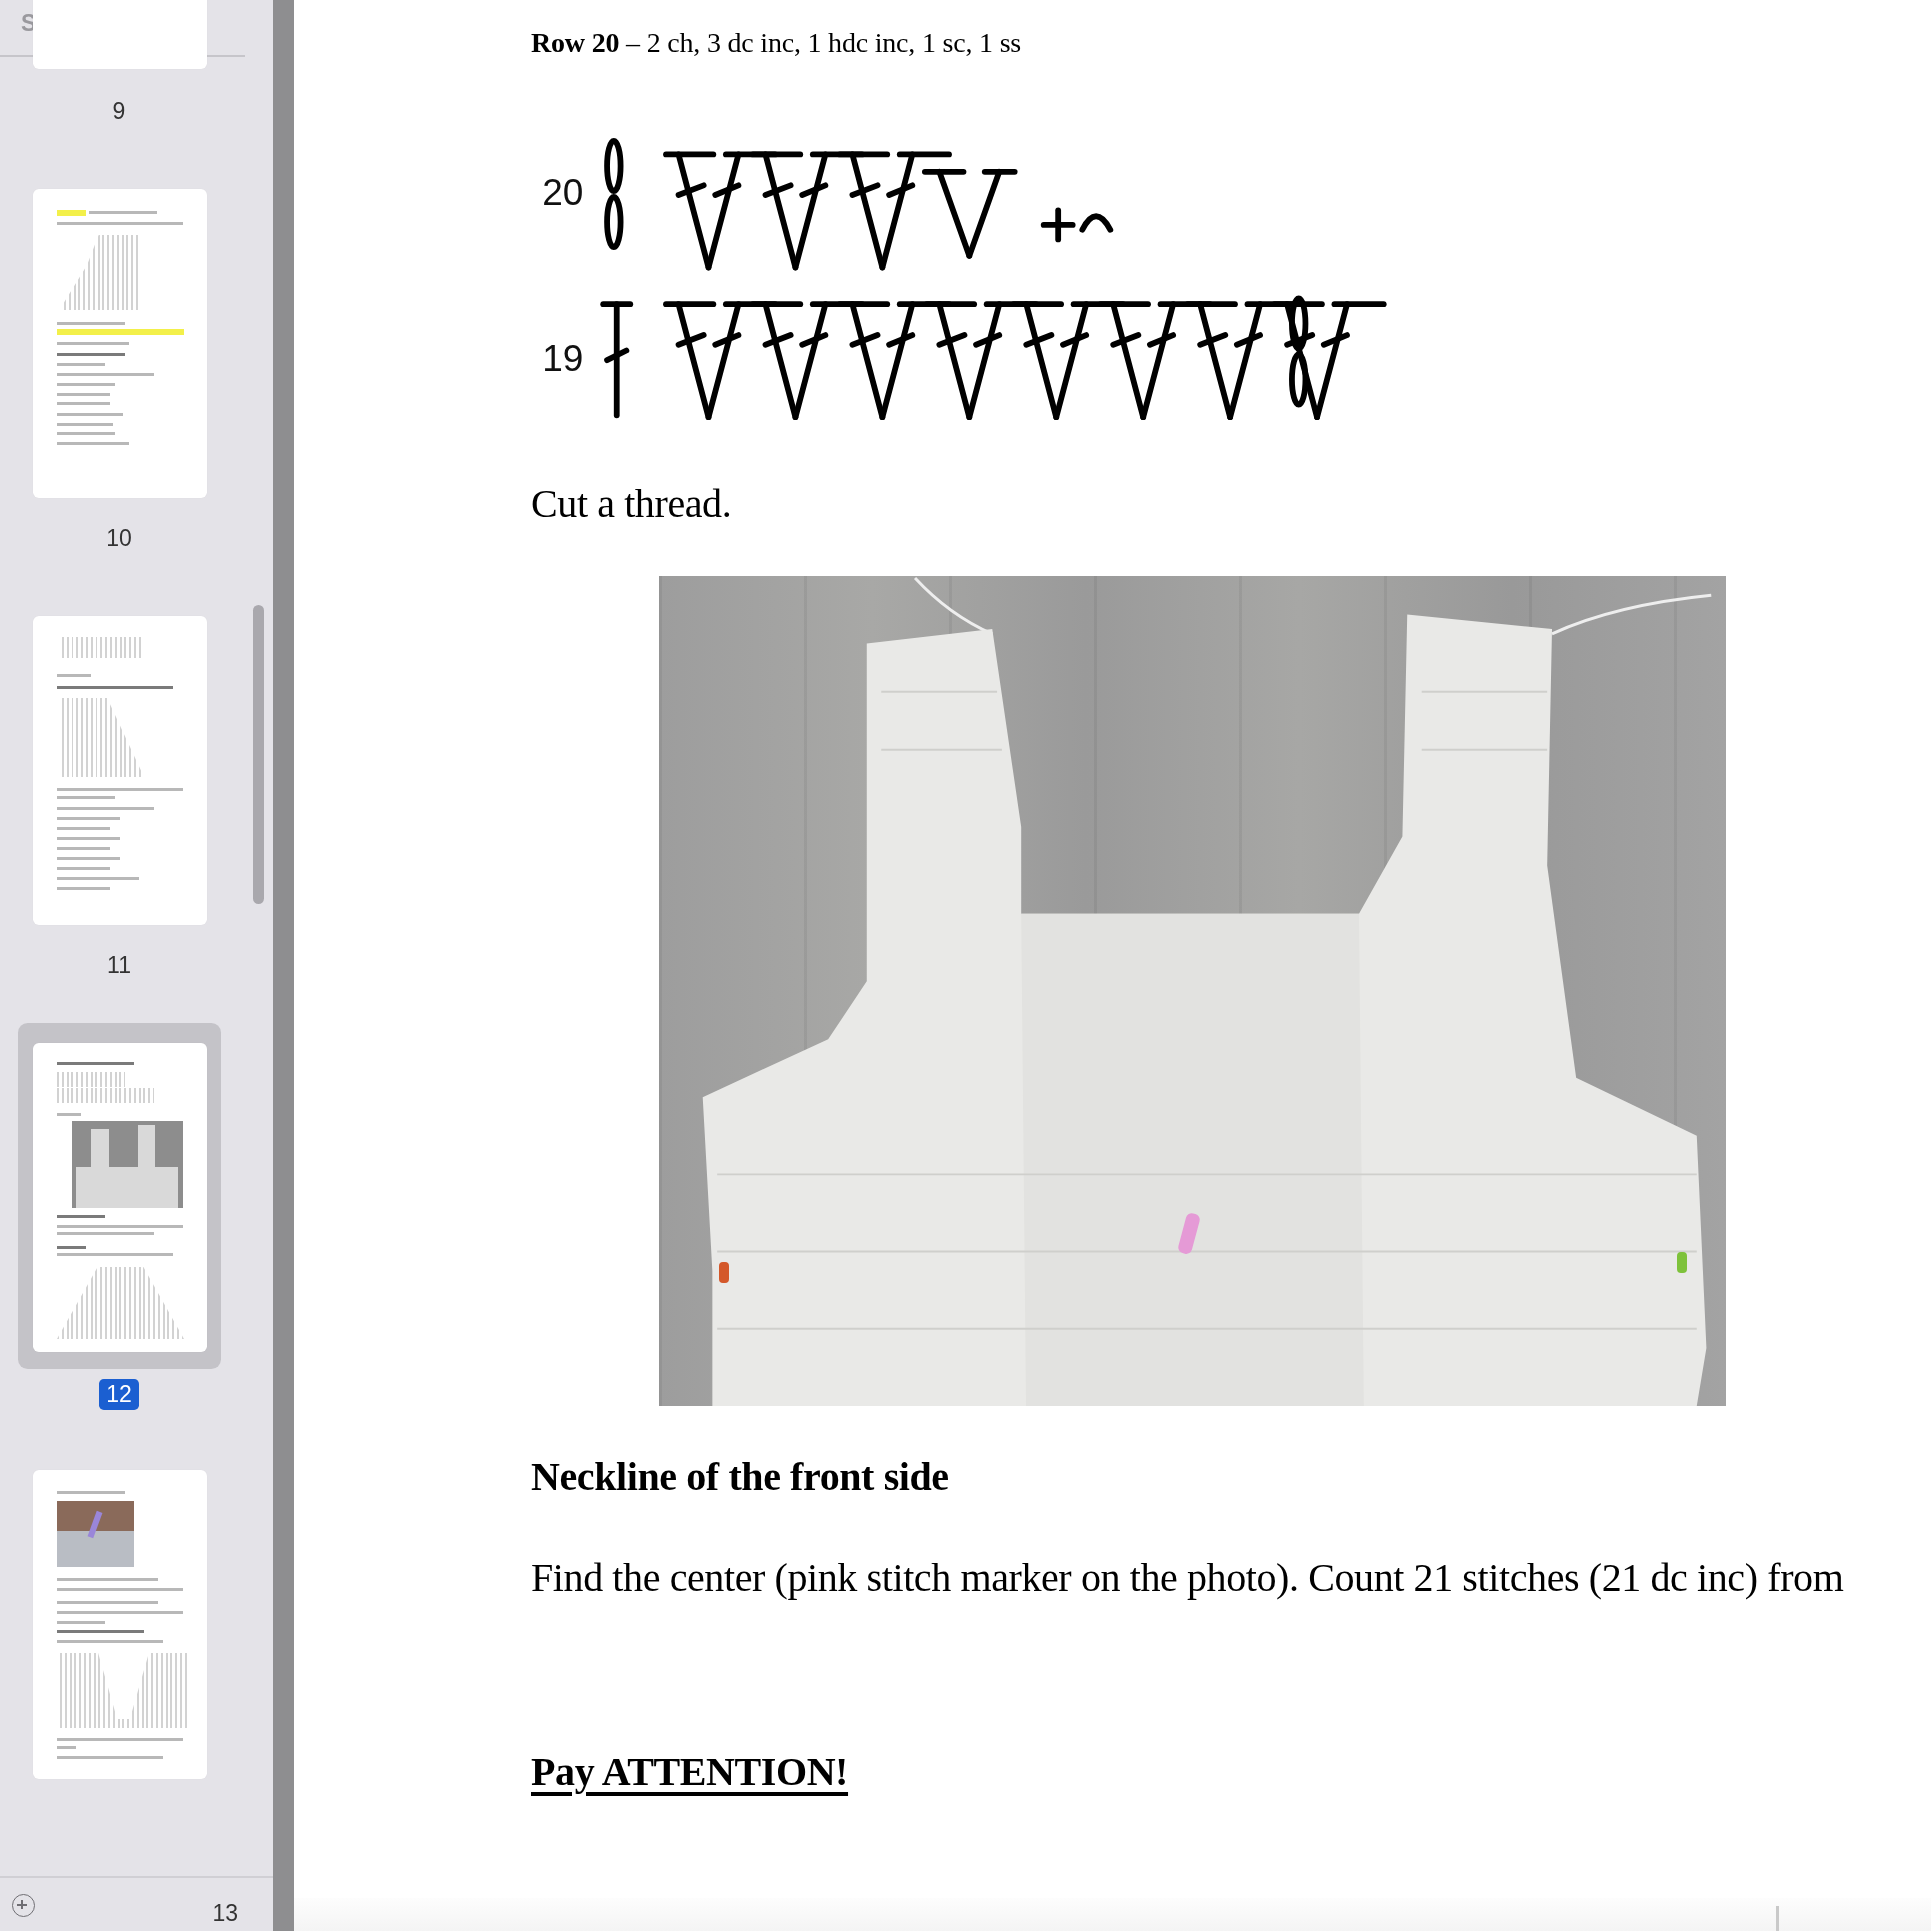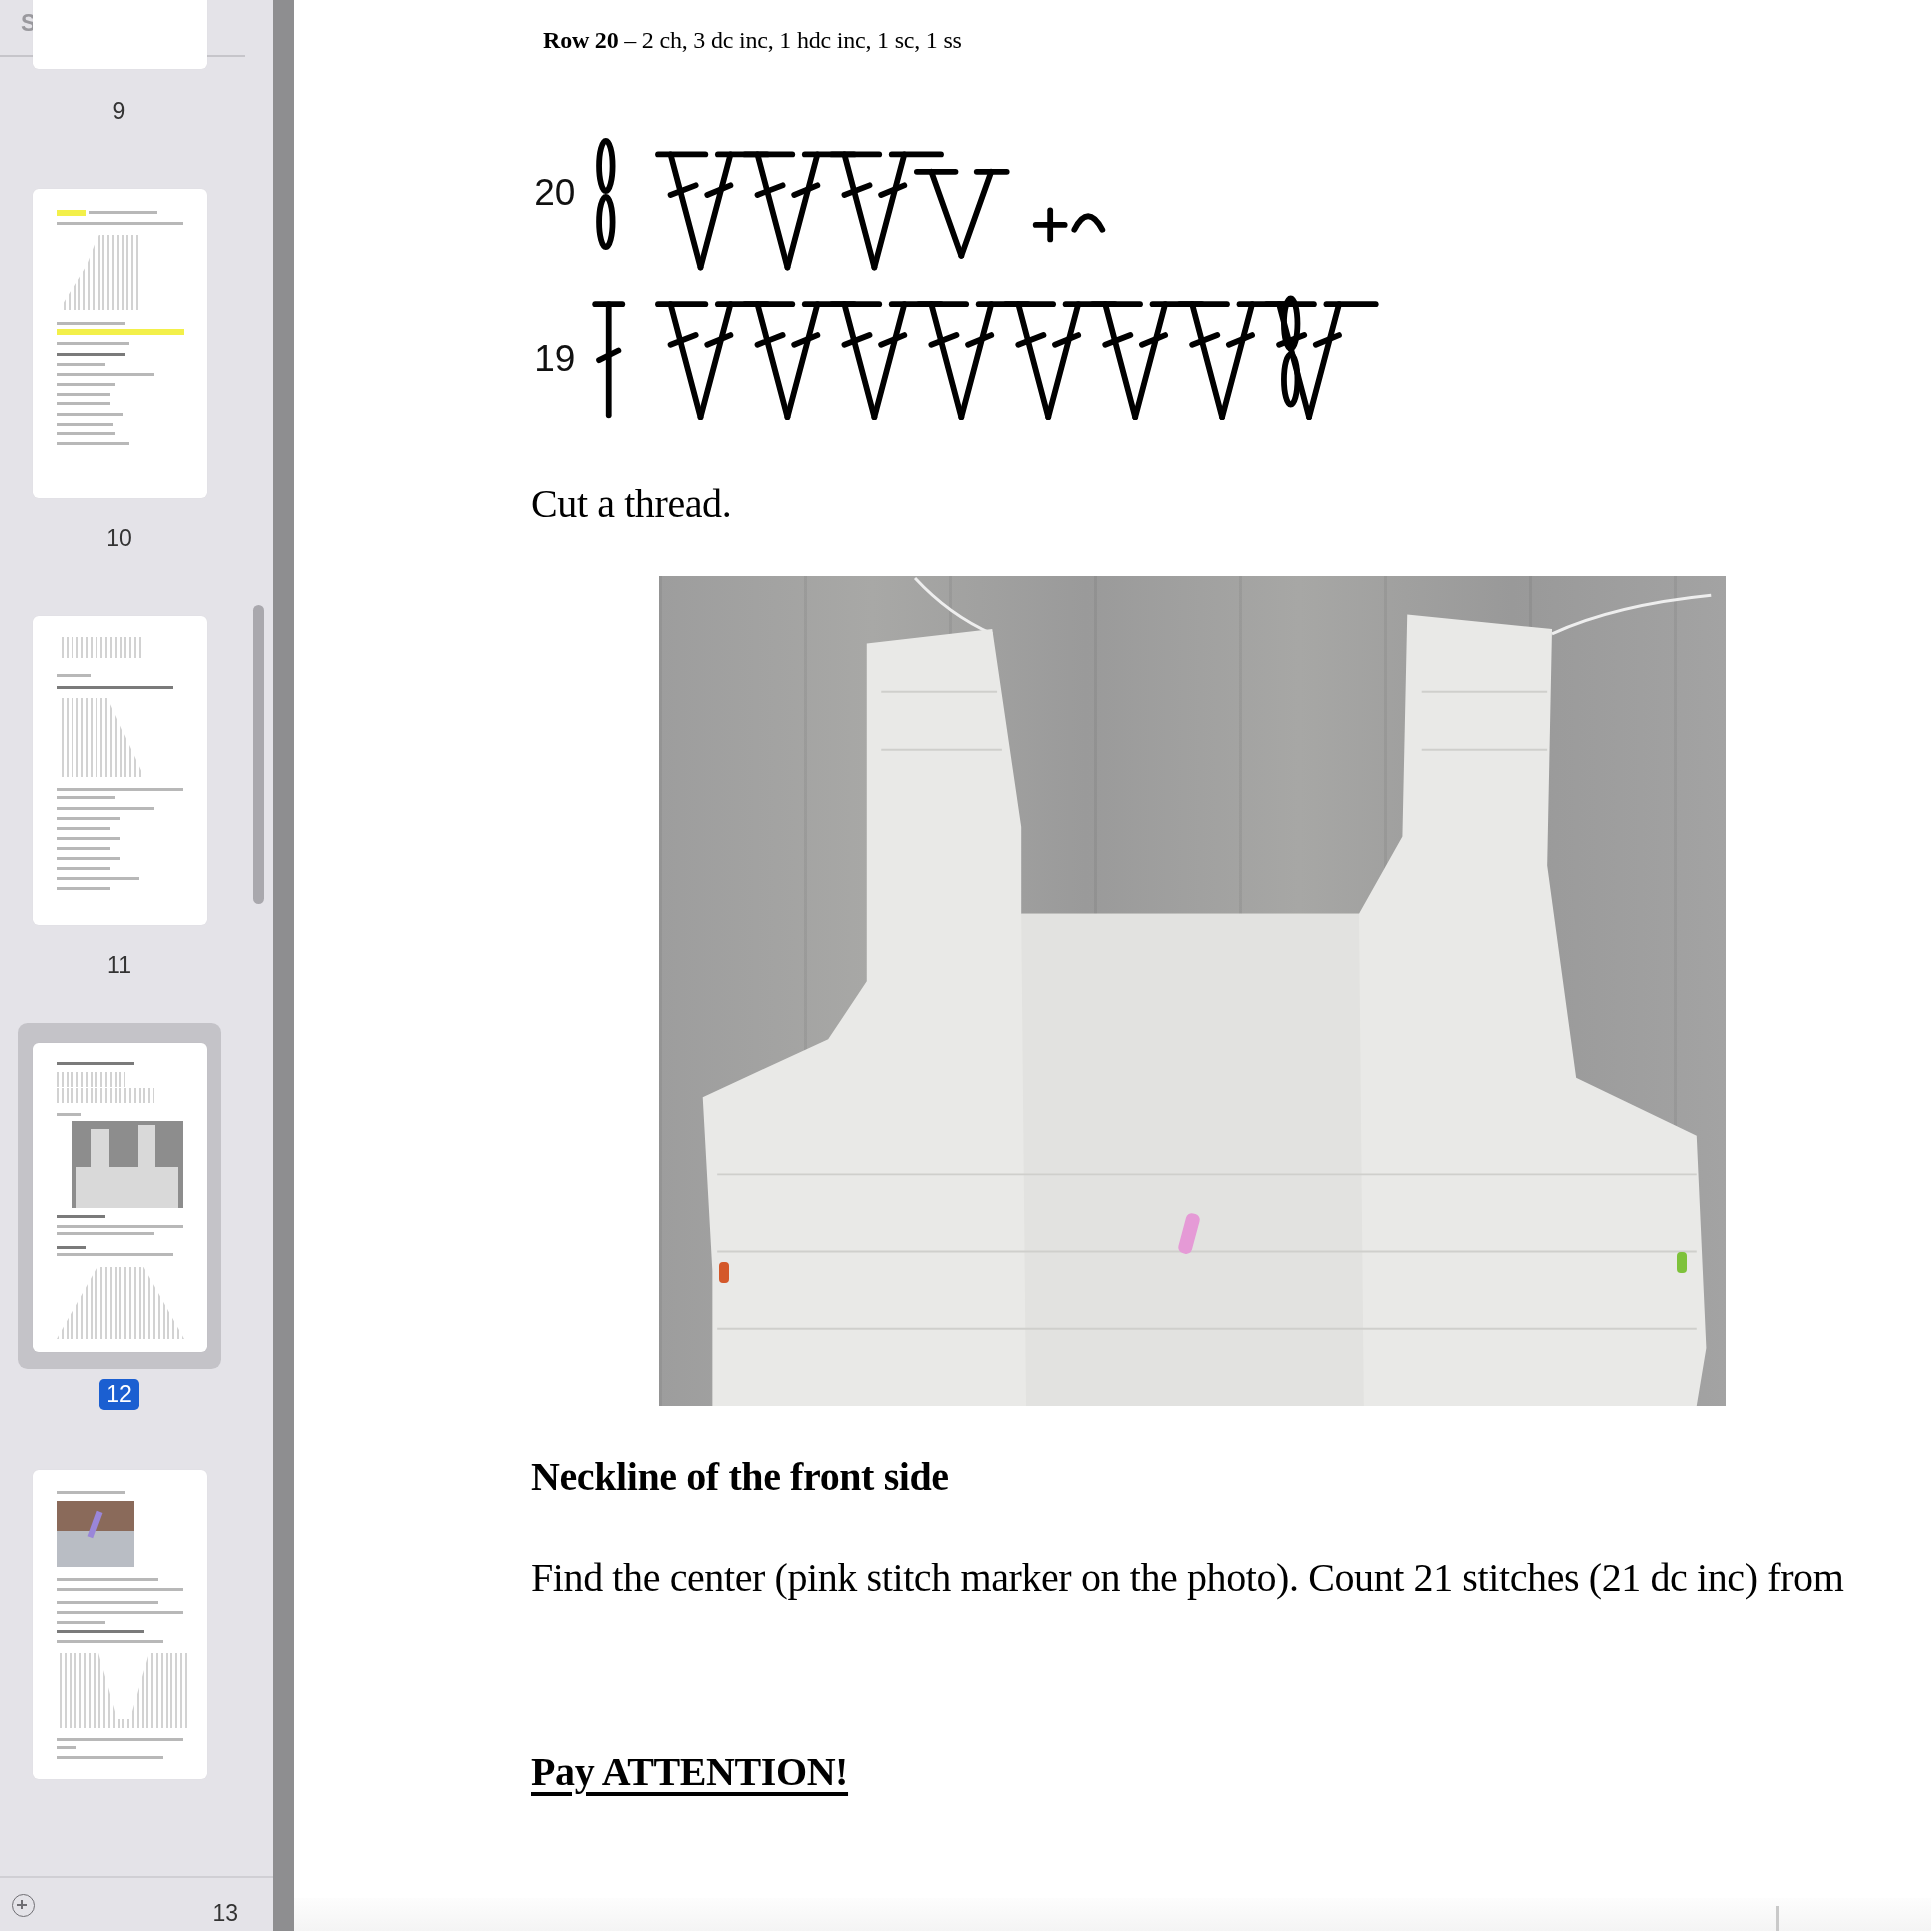--- a/index.html
+++ b/index.html
@@ -68,25 +68,25 @@
   .tchart {
     position:absolute;
     background:repeating-linear-gradient(90deg,#d2d2d2 0 1.9px,transparent 1.9px 4.8px),
                repeating-linear-gradient(0deg,#ffffff 0 1.9px,transparent 1.9px 8.7px);
   }
   .tphoto { position:absolute; background:#8d8d8d; overflow:hidden; }
 
   
   .page { position:absolute; left:294px; top:0; width:1637px; height:1931px; background:#fff; }
   .row-title {
-    position:absolute; left:249px; top:27px;
-    font-size:24px; color:#000; white-space:nowrap; letter-spacing:-0.2px;
+    position:absolute; left:237px; top:27px;
+    font-size:28px; color:#000; white-space:nowrap; letter-spacing:-0.2px;
   }
   .row-title b { font-weight:bold; }
-  .chart { position:absolute; left:222px; top:135px; width:908px; height:290px;text-decoration:underline; }
+  .chart { position:absolute; left:230px; top:135px; width:908px; height:290px;text-decoration:underline; }
   .chart-label {
     position:absolute; font-family:"Liberation Sans", sans-serif; font-size:37px; color:#111;
   }
   .para {
     position:absolute; left:237px; font-size:40px; color:#000; white-space:nowrap;
     letter-spacing:-0.4px;
   }
   .photo {
     position:absolute; left:365px; top:576px; width:1067px; height:830px; overflow:hidden;
     background:linear-gradient(90deg,#9d9d9d 0%,#a8a8a6 20%,#9a9a9a 40%,#a7a7a5 60%,#999 80%,#a3a3a3 100%);

